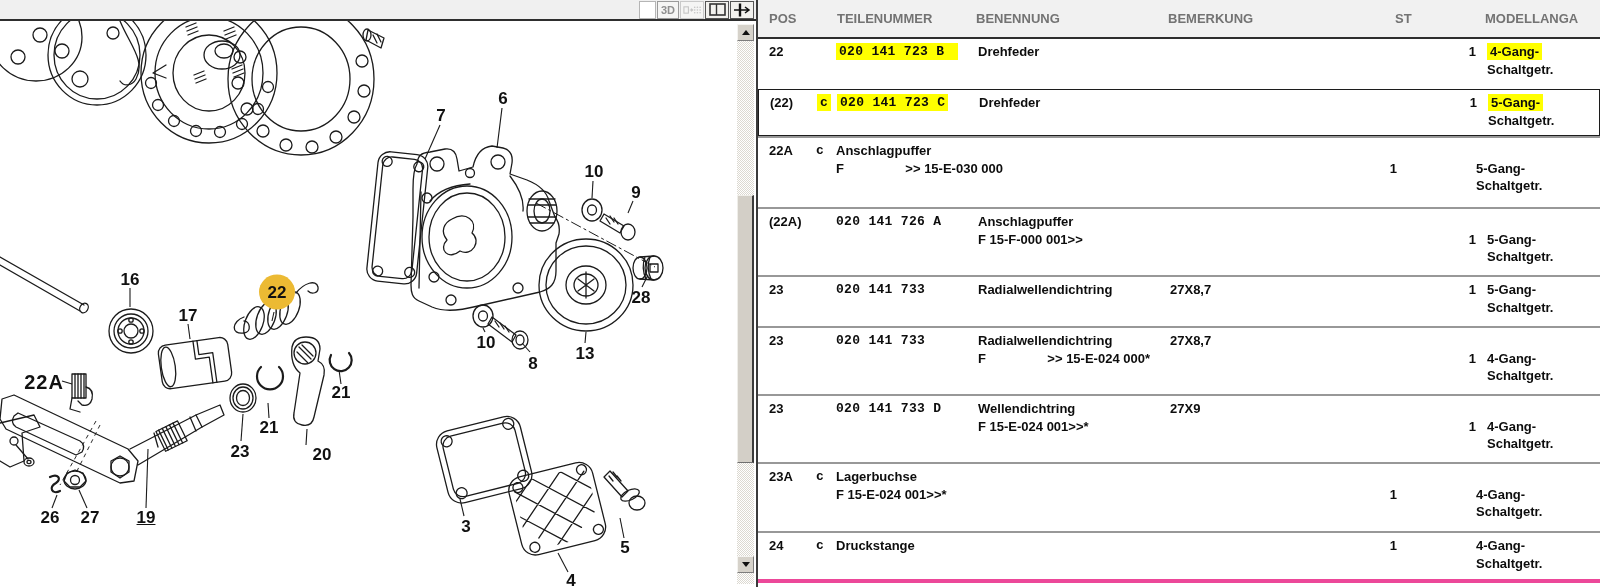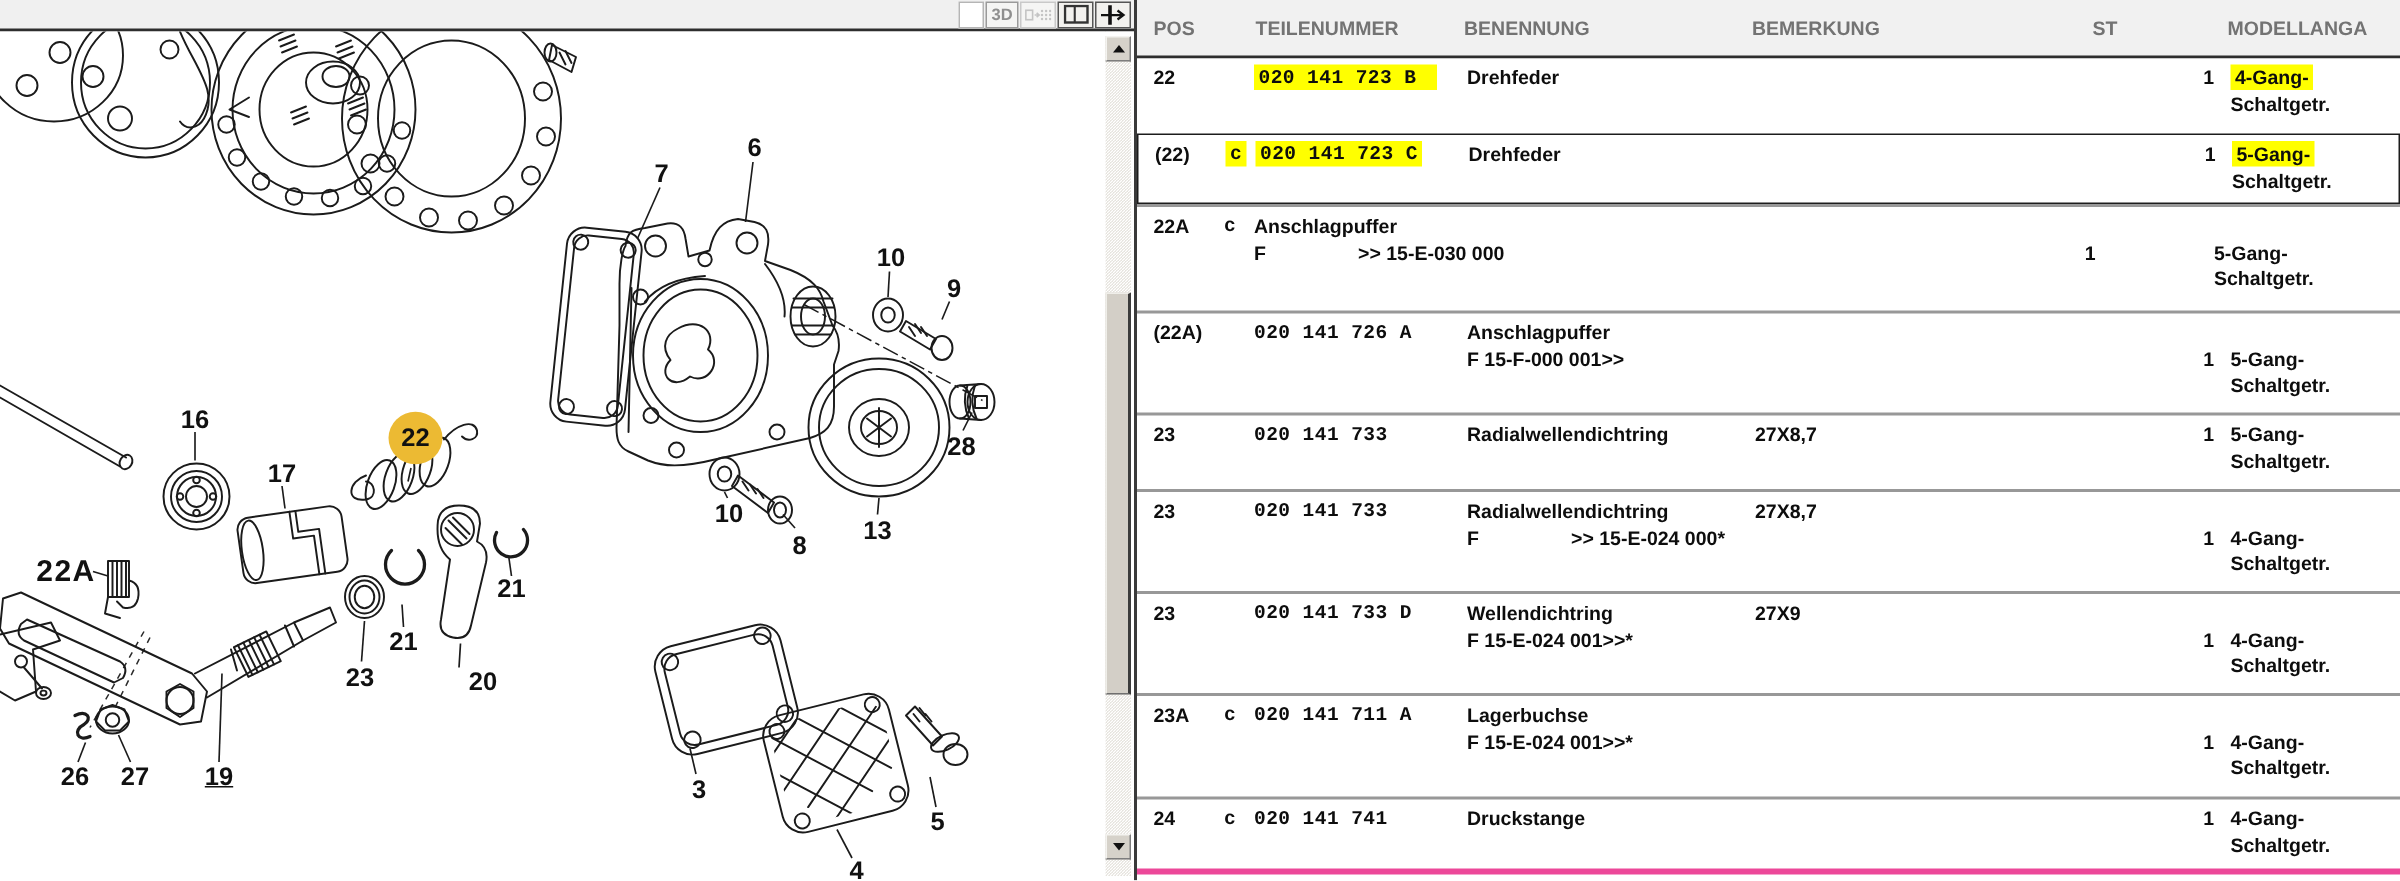--- a/index.html
+++ b/index.html
@@ -541,23 +541,20 @@
             <div class="line"><span>Schaltgetr.</span></div>
           </div>
         </div>
         <div class="row" style="height: 69px;">
           <div class="cell pos">
             <div class="line"><span>23A</span></div>
           </div>
           <div class="cell mono">
             <div class="line"><span>c</span></div>
           </div>
-          <div class="cell mono">
-            <div class="line"><span>020 141 711 A</span></div>
-          </div>
           <div class="cell ben">
             <div class="line"><span>Lagerbuchse</span></div>
             <div class="line"><span>F 15-E-024 001&gt;&gt;*</span></div>
           </div>
           <div class="cell bem"></div>
           <div class="cell st">
             <div class="line">&nbsp;</div>
             <div class="line"><span>1</span></div>
           </div>
           <div class="cell gap"></div>
@@ -567,23 +564,20 @@
             <div class="line"><span>Schaltgetr.</span></div>
           </div>
         </div>
         <div class="row last" style="height: 52px;">
           <div class="cell pos">
             <div class="line"><span>24</span></div>
           </div>
           <div class="cell mono">
             <div class="line"><span>c</span></div>
           </div>
-          <div class="cell mono">
-            <div class="line"><span>020 141 741</span></div>
-          </div>
           <div class="cell ben">
             <div class="line"><span>Druckstange</span></div>
           </div>
           <div class="cell bem"></div>
           <div class="cell st">
             <div class="line"><span>1</span></div>
           </div>
           <div class="cell gap"></div>
           <div class="cell modell">
             <div class="line"><span>4-Gang-</span></div>

